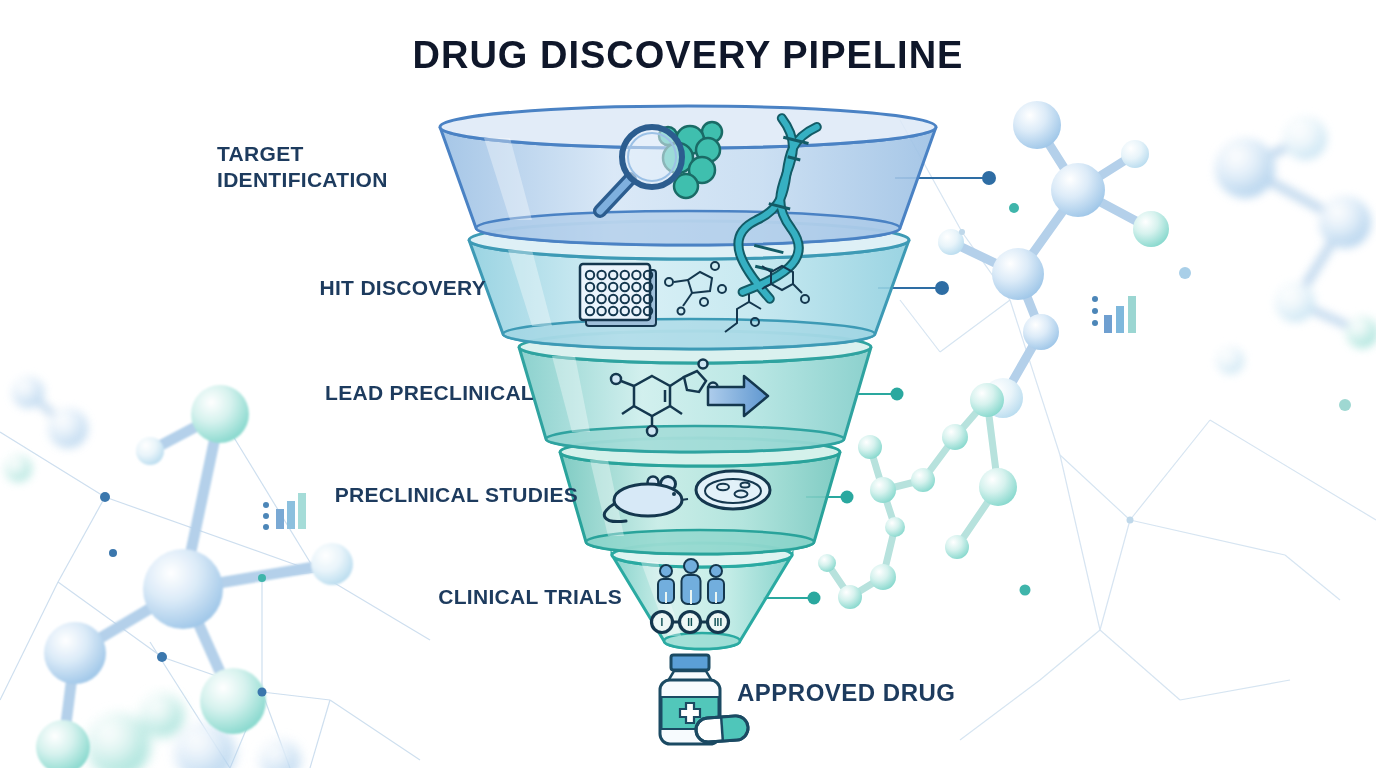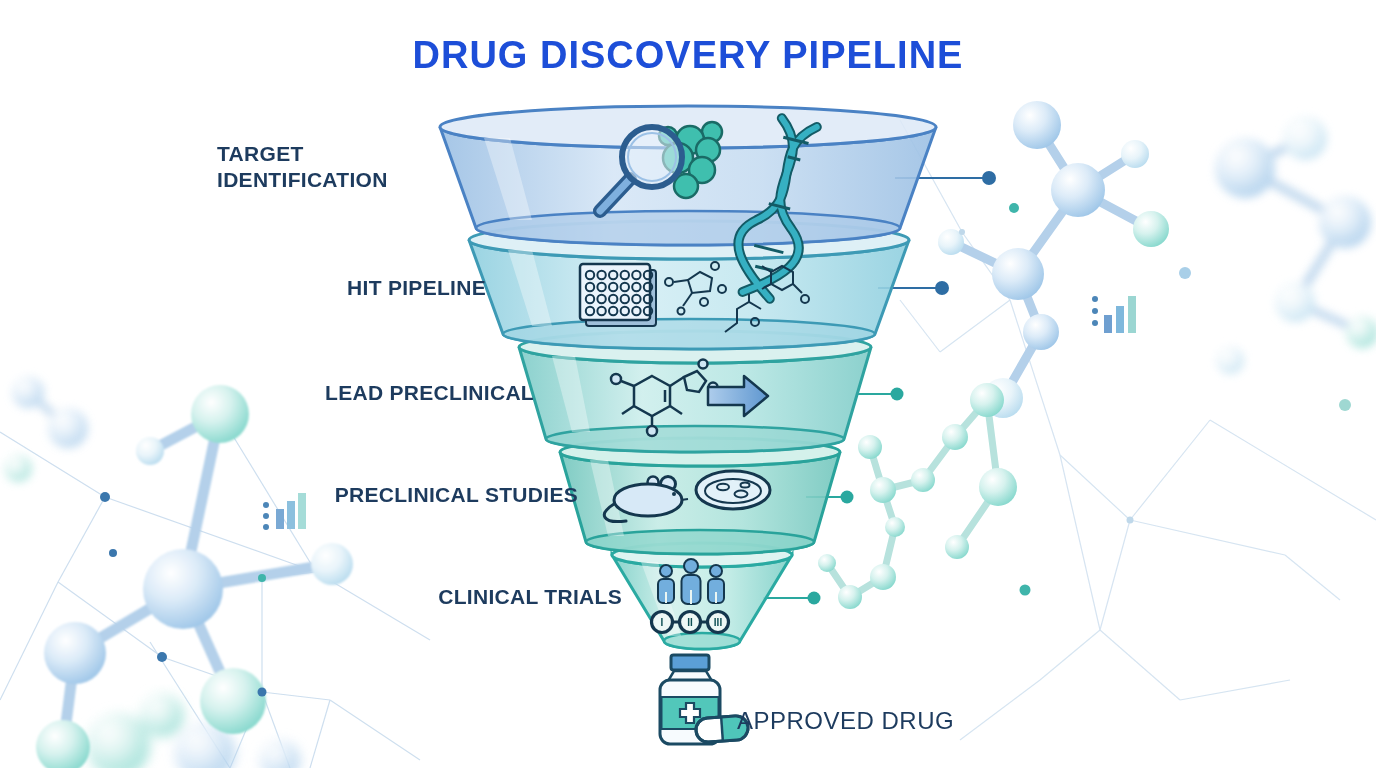--- a/index.html
+++ b/index.html
@@ -2,26 +2,26 @@
 <html><head>
 <meta charset="utf-8">
 <style>
   html,body{margin:0;padding:0;background:#fff;}
   .canvas{position:relative;width:1376px;height:768px;background:#ffffff;overflow:hidden;
           font-family:"Liberation Sans",sans-serif;}
   svg.layer{position:absolute;left:0;top:0;}
   .decor{z-index:1;}
   .funnel{z-index:2;}
   .title{position:absolute;top:34px;left:0;right:0;text-align:center;z-index:3;
-         font-size:38px;font-weight:800;color:#1d4ed8;letter-spacing:1px;}
+         font-size:38px;font-weight:800;color:#0f172a;letter-spacing:1px;}
   .stage-label{position:absolute;z-index:3;font-size:21px;font-weight:700;color:#1d3b5e;
                letter-spacing:.3px;white-space:nowrap;}
   .stage-label.wrap{white-space:normal;text-align:left;width:215px;line-height:1.22;}
   .result-label{position:absolute;left:737px;top:679px;z-index:3;font-size:24px;
-                font-weight:400;color:#1d3b5e;letter-spacing:.5px;margin-top:28px;}
+                font-weight:700;color:#1d3b5e;letter-spacing:.5px;}
   text{font-family:"Liberation Sans",sans-serif;}
 </style>
 </head>
 <body>
 
 <div class="canvas">
 
   <svg class="layer decor" width="1376" height="768" viewBox="0 0 1376 768">
     <defs>
       <radialGradient id="gBall" cx="35%" cy="30%" r="75%">
@@ -448,19 +448,19 @@
         <path d="M 0,-12 L 14,-12 A 12 12 0 0 1 14,12 L 0,12 Z" fill="#4fc6ba"></path>
         <rect x="-26" y="-12" width="52" height="24" rx="12" fill="none" stroke="#1b4a63" stroke-width="3"></rect>
         <line x1="0" y1="-12" x2="0" y2="12" stroke="#1b4a63" stroke-width="2.5"></line>
       </g>
     </g>
   </svg>
 
   <div class="title">DRUG DISCOVERY PIPELINE</div>
 
   <div class="stage-label wrap" style="right:944px;top:141px">TARGET IDENTIFICATION</div>
-  <div class="stage-label" style="right:890px;top:276px">HIT PIPELINE</div>
+  <div class="stage-label" style="right:890px;top:276px">HIT DISCOVERY</div>
   <div class="stage-label" style="right:842px;top:381px">LEAD PRECLINICAL</div>
   <div class="stage-label" style="right:754px;top:585px">CLINICAL TRIALS</div>
   <div class="stage-label" style="right:798px;top:483px">PRECLINICAL STUDIES</div>
 
   <div class="result-label">APPROVED DRUG</div>
 </div>
 
 </body></html>

